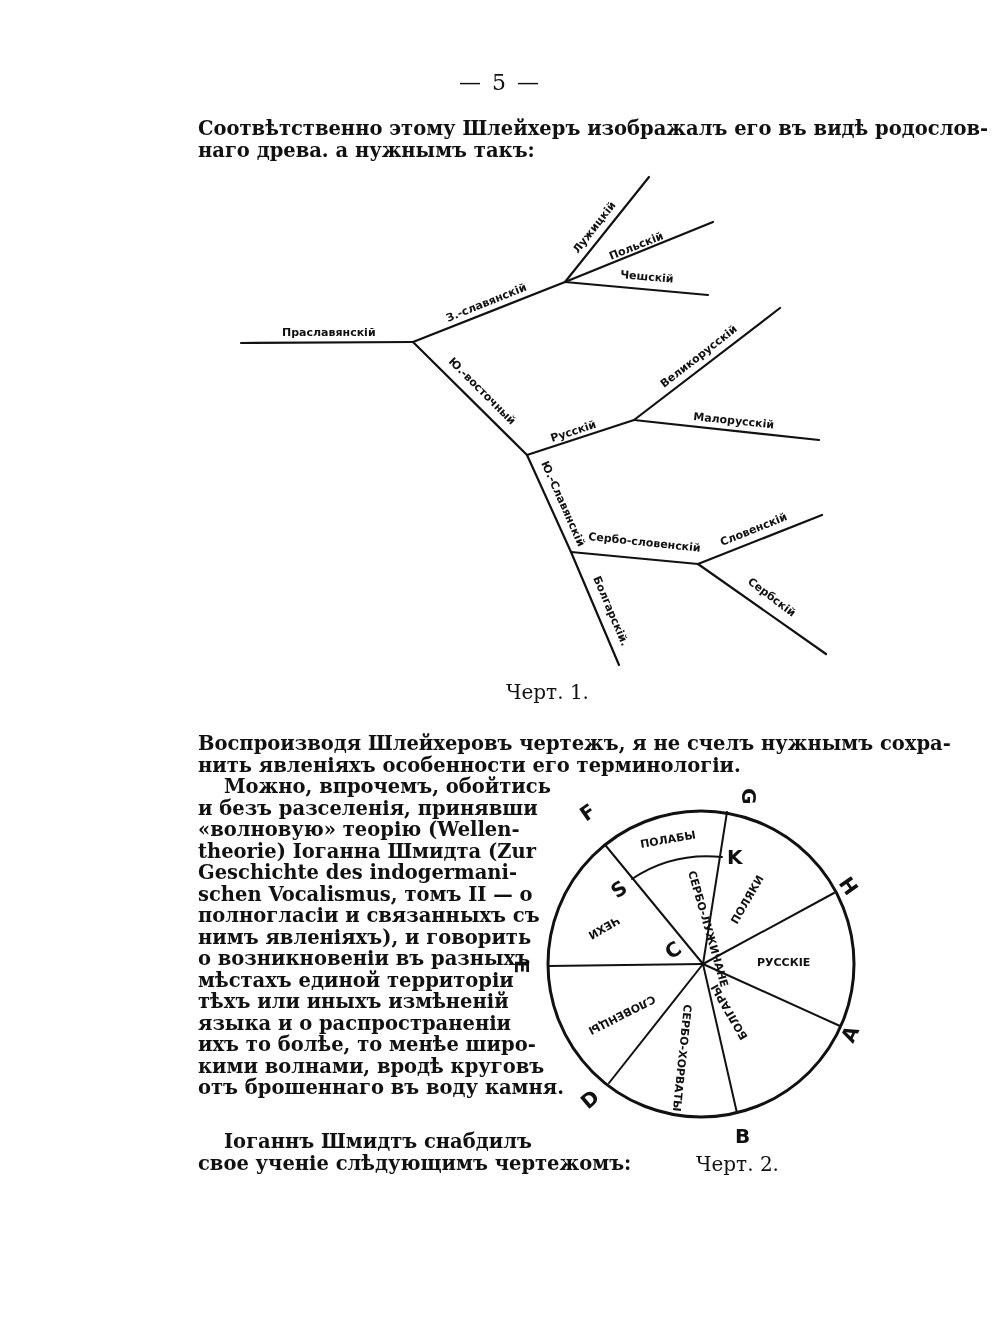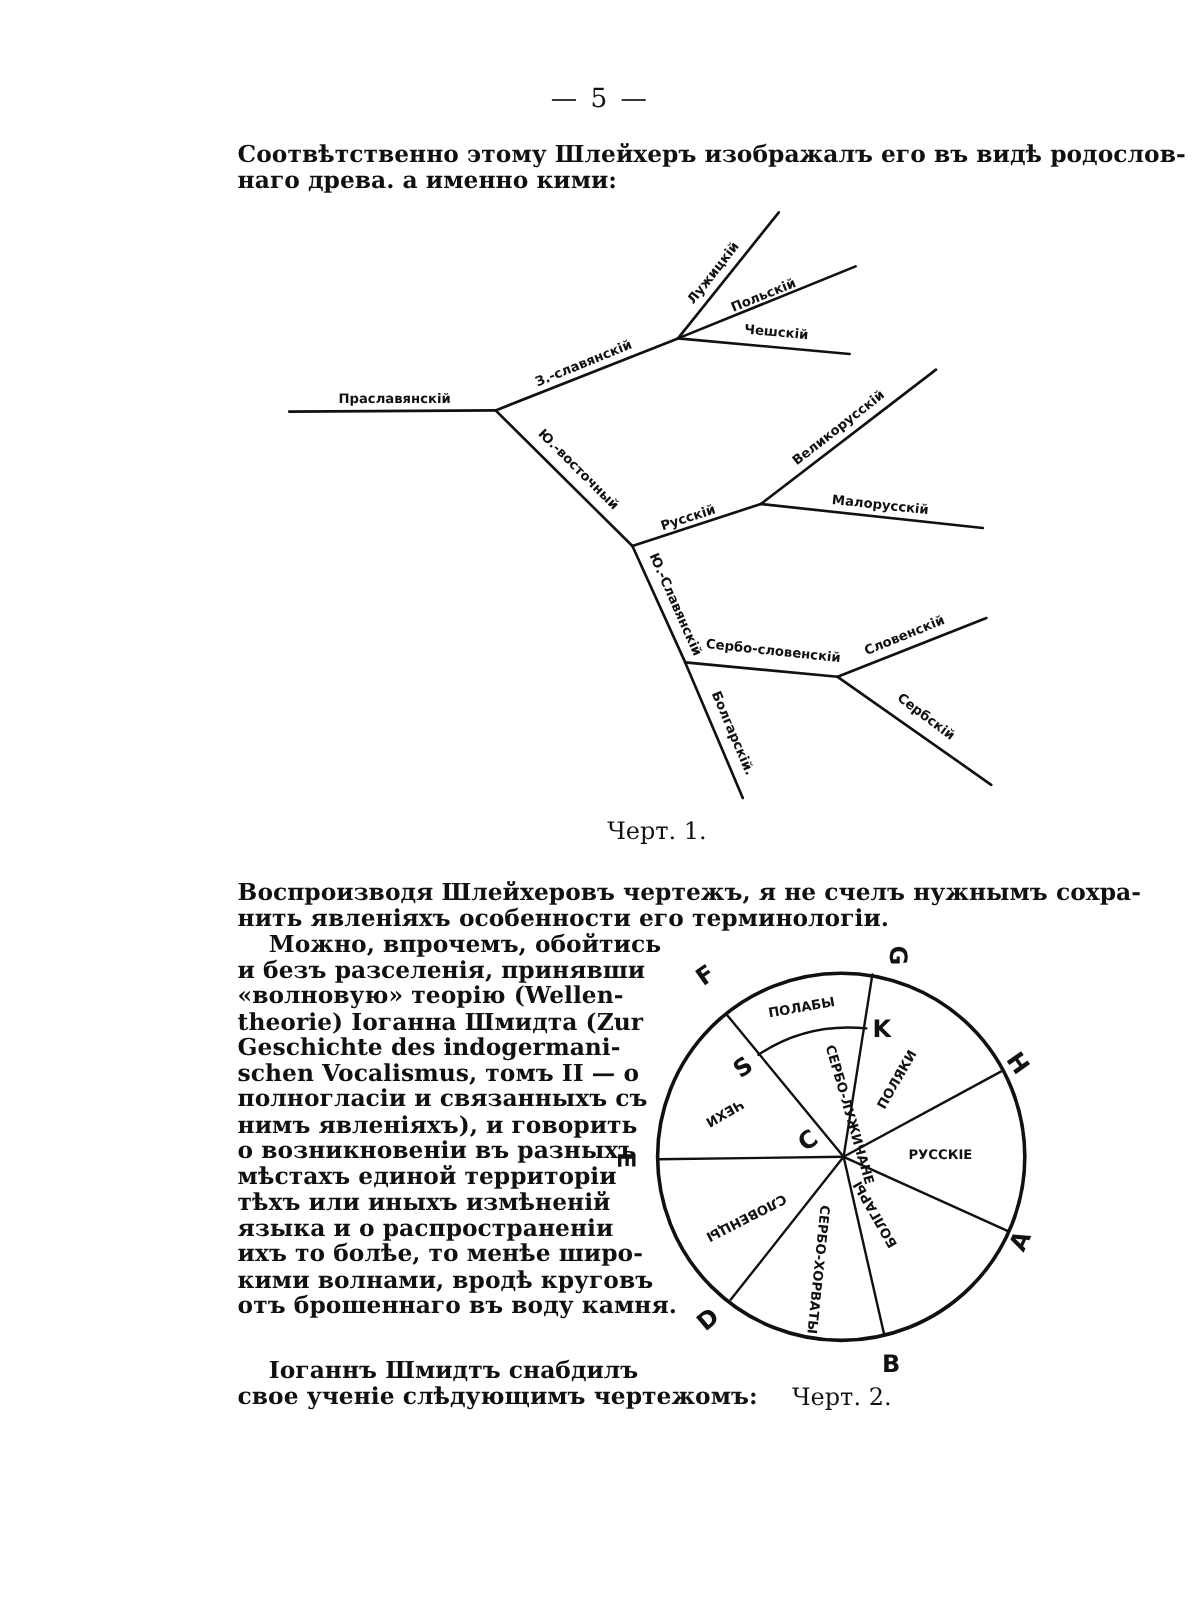--- a/index.html
+++ b/index.html
@@ -13,36 +13,36 @@
     .para .line.last { text-align-last: left; }
     .p1 { top: 118px; left: 198px; width: 682px; }
     .p2 { top: 733px; left: 198px; width: 682px; }
     .p3 { top: 776px; left: 198px; width: 287px; }
     .p4 { top: 1131px; left: 198px; width: 287px; }
     .p5 { top: 1153px; left: 198px; width: 368px; }
     .indent { padding-left: 26px; }
     svg { position: absolute; left: 0; top: 0; }
     .caption { position: absolute; font-size: 20px; font-weight: normal; }
     .cap1 { top: 680px; left: 506px; }
-    .cap2 { top: 1152px; left: 660px; }
+    .cap2 { top: 1152px; left: 696px; }
     .tree-label { font-family: "DejaVu Sans", "Liberation Sans", sans-serif; font-weight: bold;
                   font-size: 11px; fill: #111; }
     .pie-label { font-family: "DejaVu Sans", "Liberation Sans", sans-serif; font-weight: bold;
                  font-size: 11px; fill: #111; }
     .pie-letter { font-family: "DejaVu Sans", "Liberation Sans", sans-serif; font-weight: bold;
                   font-size: 20px; fill: #111; }
   </style>
 </head>
 <body>
 
 <div class="page-num">— 5 —</div>
 
 <div class="para p1">
   <span class="line">Соотвѣтственно этому Шлейхеръ изображалъ его въ видѣ родослов-</span>
-  <span class="line last">наго древа. а именно кими:</span>
+  <span class="line last">наго древа. а нужнымъ такъ:</span>
 </div>
 
 <svg width="1000" height="1333">
   <g stroke="#111" stroke-width="2.2" fill="none" stroke-linecap="round">
     <line x1="241" y1="343" x2="413" y2="342"></line>
     <line x1="413" y1="342" x2="565" y2="282"></line>
     <line x1="565" y1="282" x2="649" y2="177"></line>
     <line x1="565" y1="282" x2="713" y2="222"></line>
     <line x1="565" y1="282" x2="708" y2="295"></line>
     <line x1="413" y1="342" x2="527" y2="455"></line>

